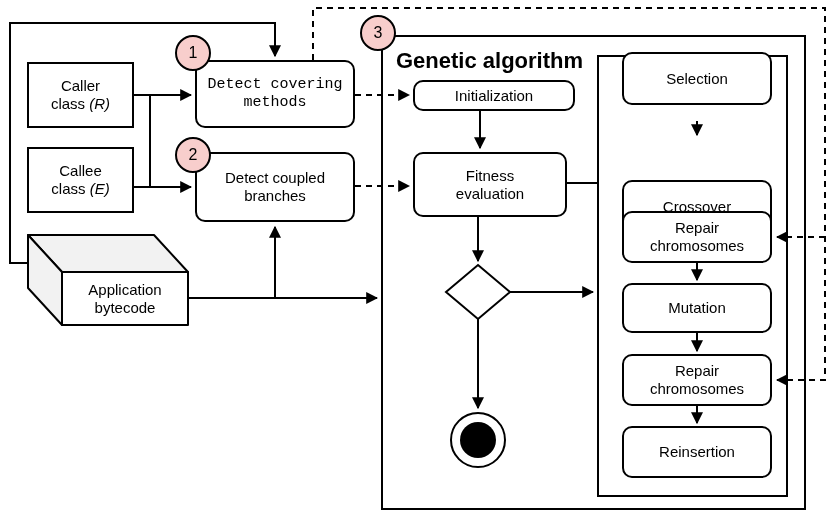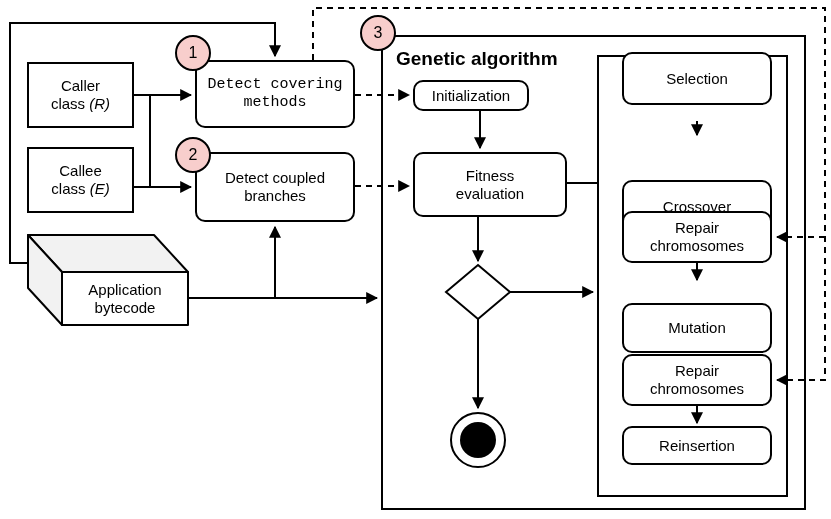--- a/index.html
+++ b/index.html
@@ -16,21 +16,21 @@
   }
   .round{border-radius:10px;}
   .t{display:inline-block;}
   .blk{display:block;}
   .badge{
     position:absolute;width:36px;height:36px;border-radius:50%;
     background:#f8cecc;border:2px solid #000;box-sizing:border-box;
     display:flex;align-items:center;justify-content:center;
     font-size:16px;z-index:5;
   }
-  .ga-title{position:absolute;left:396px;top:48px;font-size:19px;font-weight:bold;z-index:4;white-space:nowrap;}
+  .ga-title{position:absolute;left:396px;top:48px;font-size:22px;font-weight:bold;z-index:4;white-space:nowrap;}
   .nolabel{border:none;background:transparent;z-index:3;}
   .w90{max-width:92px;}
   .w112{max-width:114px;}
   .w118{max-width:118px;}
   svg{display:block;}
 </style>
 </head>
 <body>
 
 <div class="stage">
@@ -105,43 +105,43 @@
     <span class="t w118">Application bytecode</span>
   </div>
 
   <div class="box round" style="left:195px;top:60px;width:160px;height:68px;font-family:Liberation Mono, monospace;">
     <span class="t">Detect covering methods</span>
   </div>
   <div class="box round" style="left:195px;top:152px;width:160px;height:70px;">
     <span class="t">Detect coupled branches</span>
   </div>
 
-  <div class="box round" style="left:413px;top:80px;width:116px;height:31px;">
+  <div class="box round" style="left:413px;top:80px;width:162px;height:31px;">
     <span class="t">Initialization</span>
   </div>
   <div class="box round" style="left:413px;top:152px;width:154px;height:65px;">
     <span class="t w90">Fitness evaluation</span>
   </div>
 
   <div class="box round" style="left:622px;top:52px;width:150px;height:53px;">
     <span class="t">Selection</span>
   </div>
   <div class="box round" style="left:622px;top:138px;width:150px;height:54px;margin-top:42px;">
     <span class="t">Crossover</span>
   </div>
   <div class="box round" style="left:622px;top:211px;width:150px;height:52px;">
     <span class="t w112">Repair chromosomes</span>
   </div>
-  <div class="box round" style="left:622px;top:283px;width:150px;height:50px;margin-top:20px;">
+  <div class="box round" style="left:622px;top:283px;width:150px;height:50px;">
     <span class="t">Mutation</span>
   </div>
   <div class="box round" style="left:622px;top:354px;width:150px;height:52px;">
     <span class="t w112">Repair chromosomes</span>
   </div>
-  <div class="box round" style="left:622px;top:426px;width:150px;height:39px;">
+  <div class="box round" style="left:622px;top:426px;width:150px;height:52px;">
     <span class="t">Reinsertion</span>
   </div>
 
   <div class="badge" style="left:175px;top:35px;">1</div>
   <div class="badge" style="left:175px;top:137px;">2</div>
   <div class="badge" style="left:360px;top:15px;">3</div>
 
 </div>
 
 </body></html>

